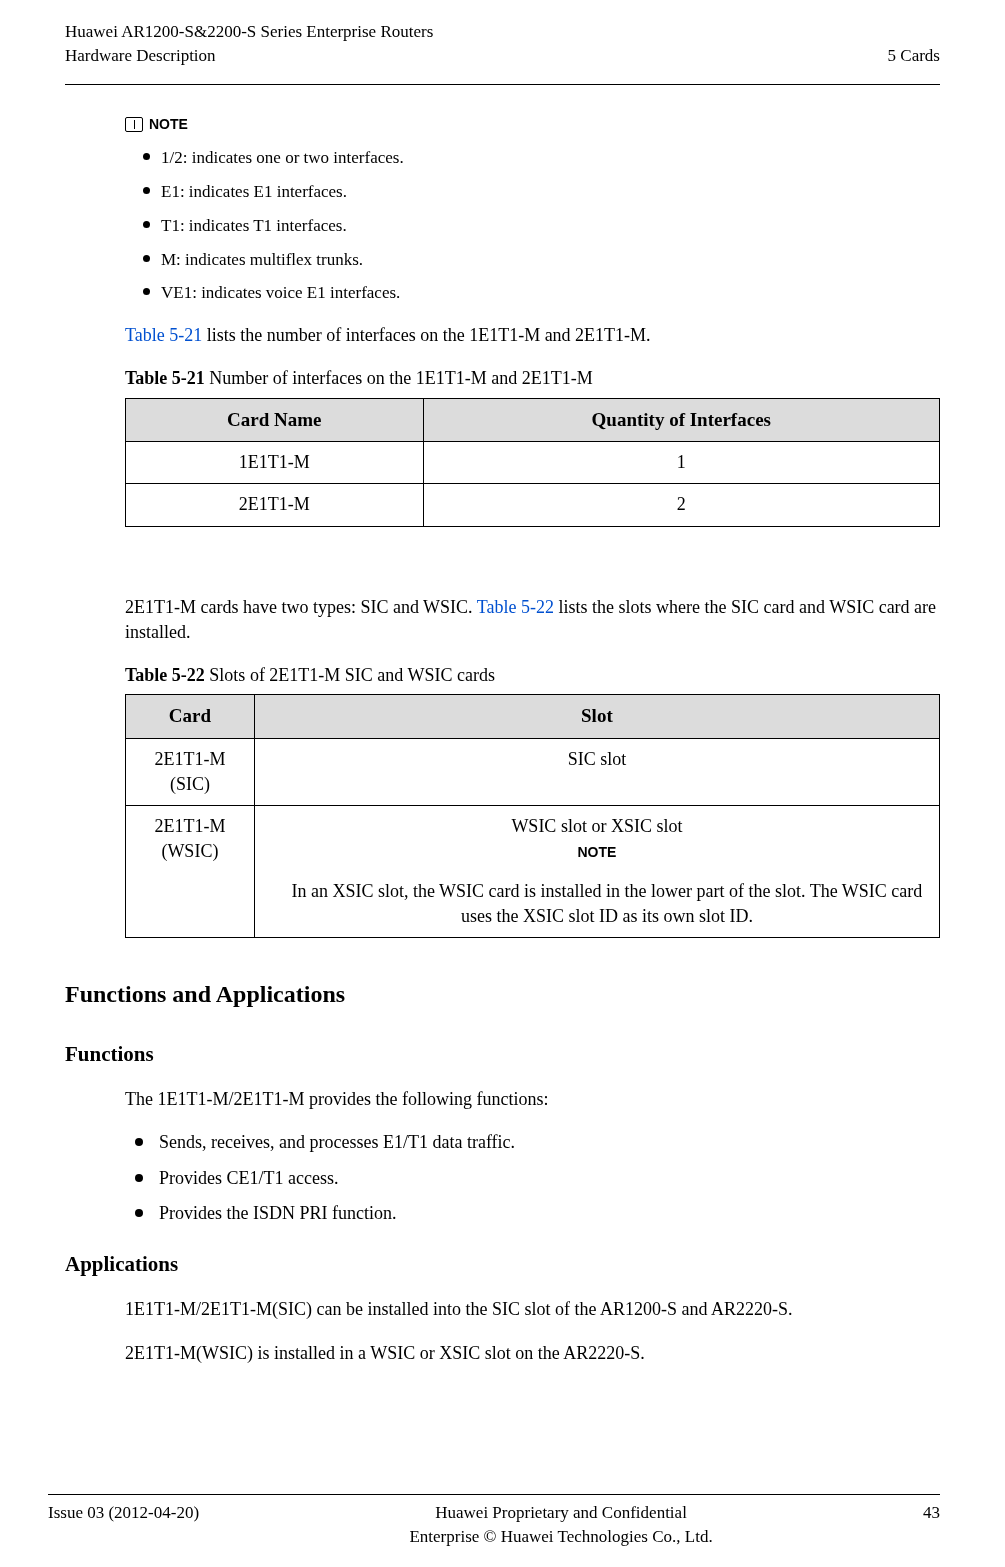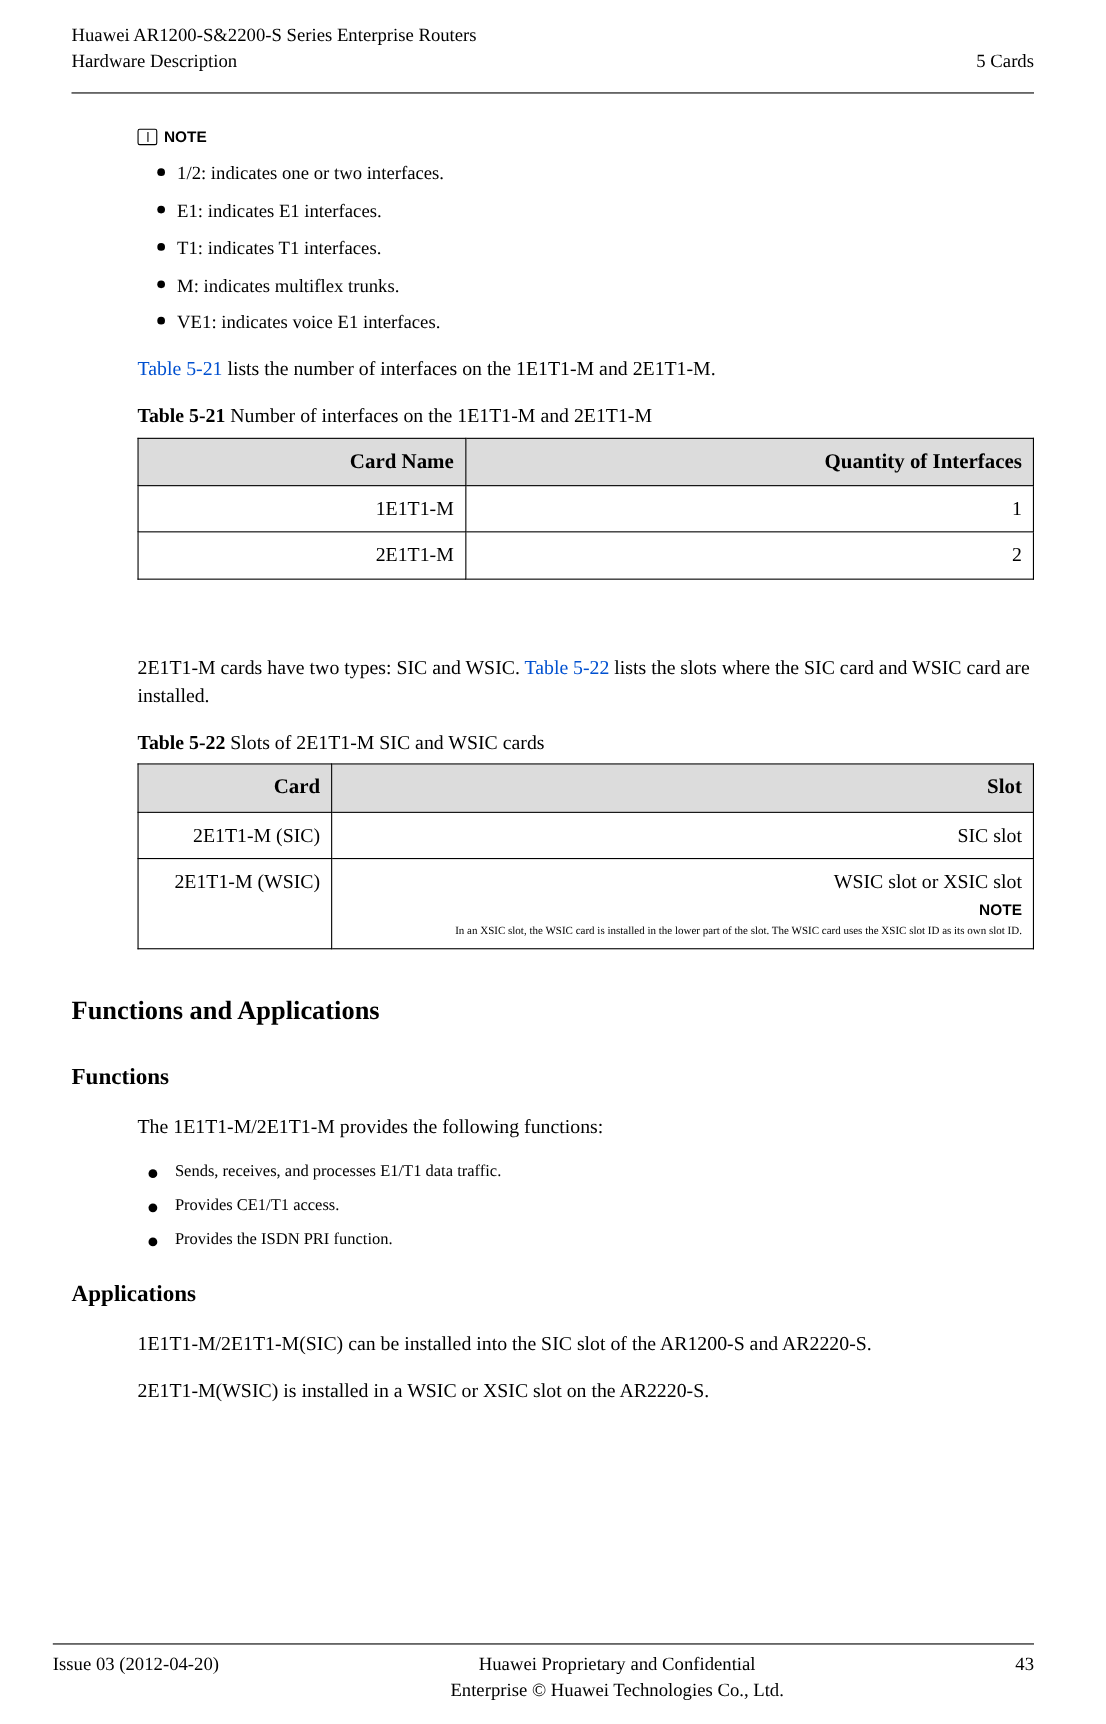--- a/index.html
+++ b/index.html
@@ -76,55 +76,55 @@
     .table-caption { font-size: 18px; margin-bottom: 6px; }
     .table-caption b { font-weight: bold; }
     table {
       width: 100%;
       border-collapse: collapse;
       margin-bottom: 30px;
     }
     th, td {
       border: 1.5px solid #000;
       padding: 8px 10px;
-      text-align: right;
+      text-align: center;
       vertical-align: top;
       font-size: 18px;
     }
     th {
       background: #dcdcdc;
       font-weight: bold;
       font-size: 19px;
     }
     .cell-note-label {
       font-family: Arial, Helvetica, sans-serif;
       font-weight: bold;
       font-size: 14px;
       display: block;
       margin-top: 4px;
     }
     .cell-note-text {
-      font-size: 10px;
+      font-size: 18px;
       display: block;
       padding-left: 20px;
-      margin-top: 2px;
+      margin-top: 16px;
     }
     h2.section {
       font-size: 24px;
       font-weight: bold;
       margin: 40px 0 28px -60px;
     }
     h3.subsection {
       font-size: 21px;
       font-weight: bold;
       margin: 24px 0 18px -60px;
     }
     .bullet-list { list-style: none; padding-left: 0; }
     .bullet-list li {
-      font-size: 15px;
+      font-size: 18px;
       margin-bottom: 10px;
       position: relative;
       padding-left: 34px;
     }
     .bullet-list li::before {
       content: "";
       position: absolute;
       left: 10px;
       top: 8px;
       width: 8px;

